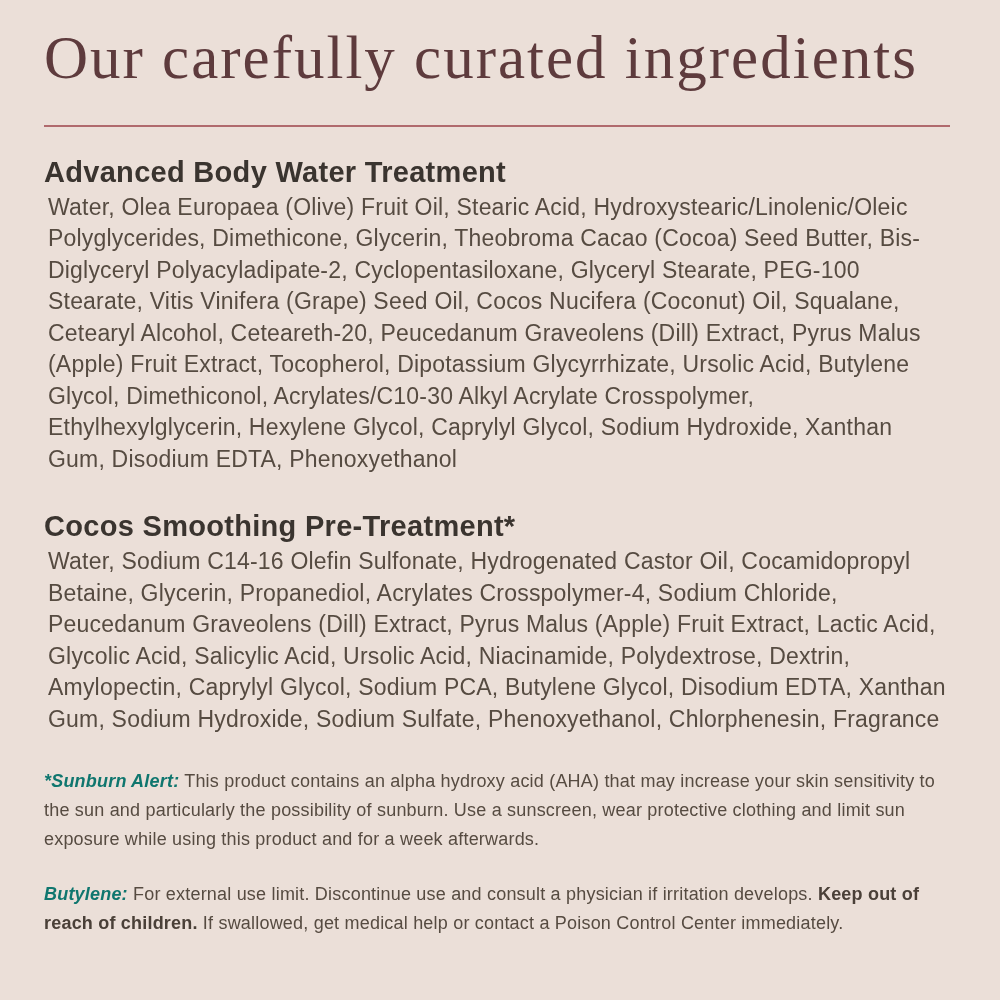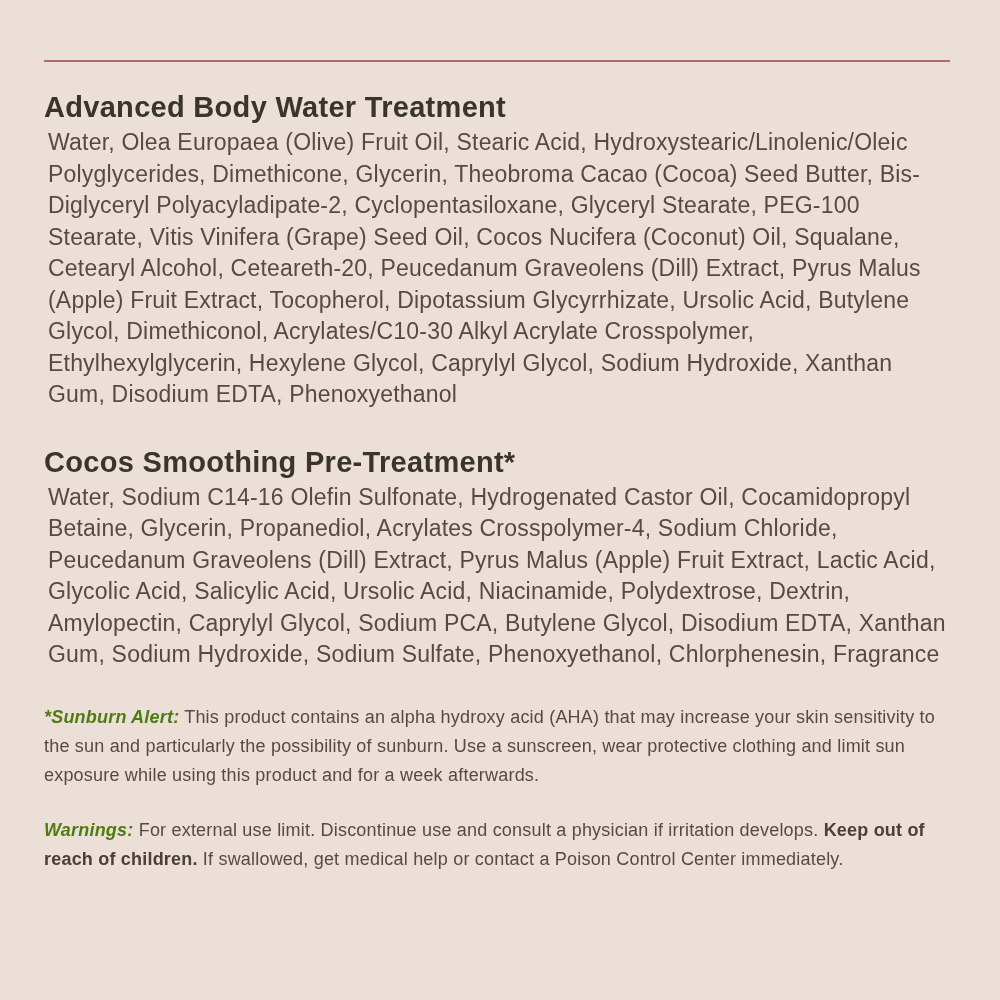--- a/index.html
+++ b/index.html
@@ -51,42 +51,43 @@
     font-size: 18px;
     line-height: 29px;
     letter-spacing: 0.2px;
     color: #564b41;
     margin: 32px 0 0 0;
   }
   .fine-print.warnings { margin-top: 26px; }
   .lead-bold-italic {
     font-weight: 700;
     font-style: italic;
-    color: #4d7c0f;
+    color: #0f766e;
   }
   .inline-bold {
     font-weight: 700;
     color: #4a4038;
   }
 </style>
 </head>
 <body>
 
 <div class="container">
 
+  <h1 class="page-title">Our carefully curated ingredients</h1>
 
   <hr class="title-divider">
 
   <section class="section section-1">
     <h2 class="section-heading">Advanced Body Water Treatment</h2>
     <p class="ingredients">Water, Olea Europaea (Olive) Fruit Oil, Stearic Acid, Hydroxystearic/Linolenic/Oleic Polyglycerides, Dimethicone, Glycerin, Theobroma Cacao (Cocoa) Seed Butter, Bis-Diglyceryl Polyacyladipate-2, Cyclopentasiloxane, Glyceryl Stearate, PEG-100 Stearate, Vitis Vinifera (Grape) Seed Oil, Cocos Nucifera (Coconut) Oil, Squalane, Cetearyl Alcohol, Ceteareth-20, Peucedanum Graveolens (Dill) Extract, Pyrus Malus (Apple) Fruit Extract, Tocopherol, Dipotassium Glycyrrhizate, Ursolic Acid, Butylene Glycol, Dimethiconol, Acrylates/C10-30 Alkyl Acrylate Crosspolymer, Ethylhexylglycerin, Hexylene Glycol, Caprylyl Glycol, Sodium Hydroxide, Xanthan Gum, Disodium EDTA, Phenoxyethanol</p>
   </section>
 
   <section class="section section-2">
     <h2 class="section-heading">Cocos Smoothing Pre-Treatment*</h2>
     <p class="ingredients">Water, Sodium C14-16 Olefin Sulfonate, Hydrogenated Castor Oil, Cocamidopropyl Betaine, Glycerin, Propanediol, Acrylates Crosspolymer-4, Sodium Chloride, Peucedanum Graveolens (Dill) Extract, Pyrus Malus (Apple) Fruit Extract, Lactic Acid, Glycolic Acid, Salicylic Acid, Ursolic Acid, Niacinamide, Polydextrose, Dextrin, Amylopectin, Caprylyl Glycol, Sodium PCA, Butylene Glycol, Disodium EDTA, Xanthan Gum, Sodium Hydroxide, Sodium Sulfate, Phenoxyethanol, Chlorphenesin, Fragrance</p>
   </section>
 
   <p class="fine-print sunburn-alert"><span class="lead-bold-italic">*Sunburn Alert:</span> <span>This product contains an alpha hydroxy acid (AHA) that may increase your skin sensitivity to the sun and particularly the possibility of sunburn. Use a sunscreen, wear protective clothing and limit sun exposure while using this product and for a week afterwards.</span></p>
 
-  <p class="fine-print warnings"><span class="lead-bold-italic">Warnings:</span> <span>For external use limit. Discontinue use and consult a physician if irritation develops.</span> <span class="inline-bold">Keep out of reach of children.</span> <span>If swallowed, get medical help or contact a Poison Control Center immediately.</span></p>
+  <p class="fine-print warnings"><span class="lead-bold-italic">Butylene:</span> <span>For external use limit. Discontinue use and consult a physician if irritation develops.</span> <span class="inline-bold">Keep out of reach of children.</span> <span>If swallowed, get medical help or contact a Poison Control Center immediately.</span></p>
 
 </div>
 
 </body></html>

